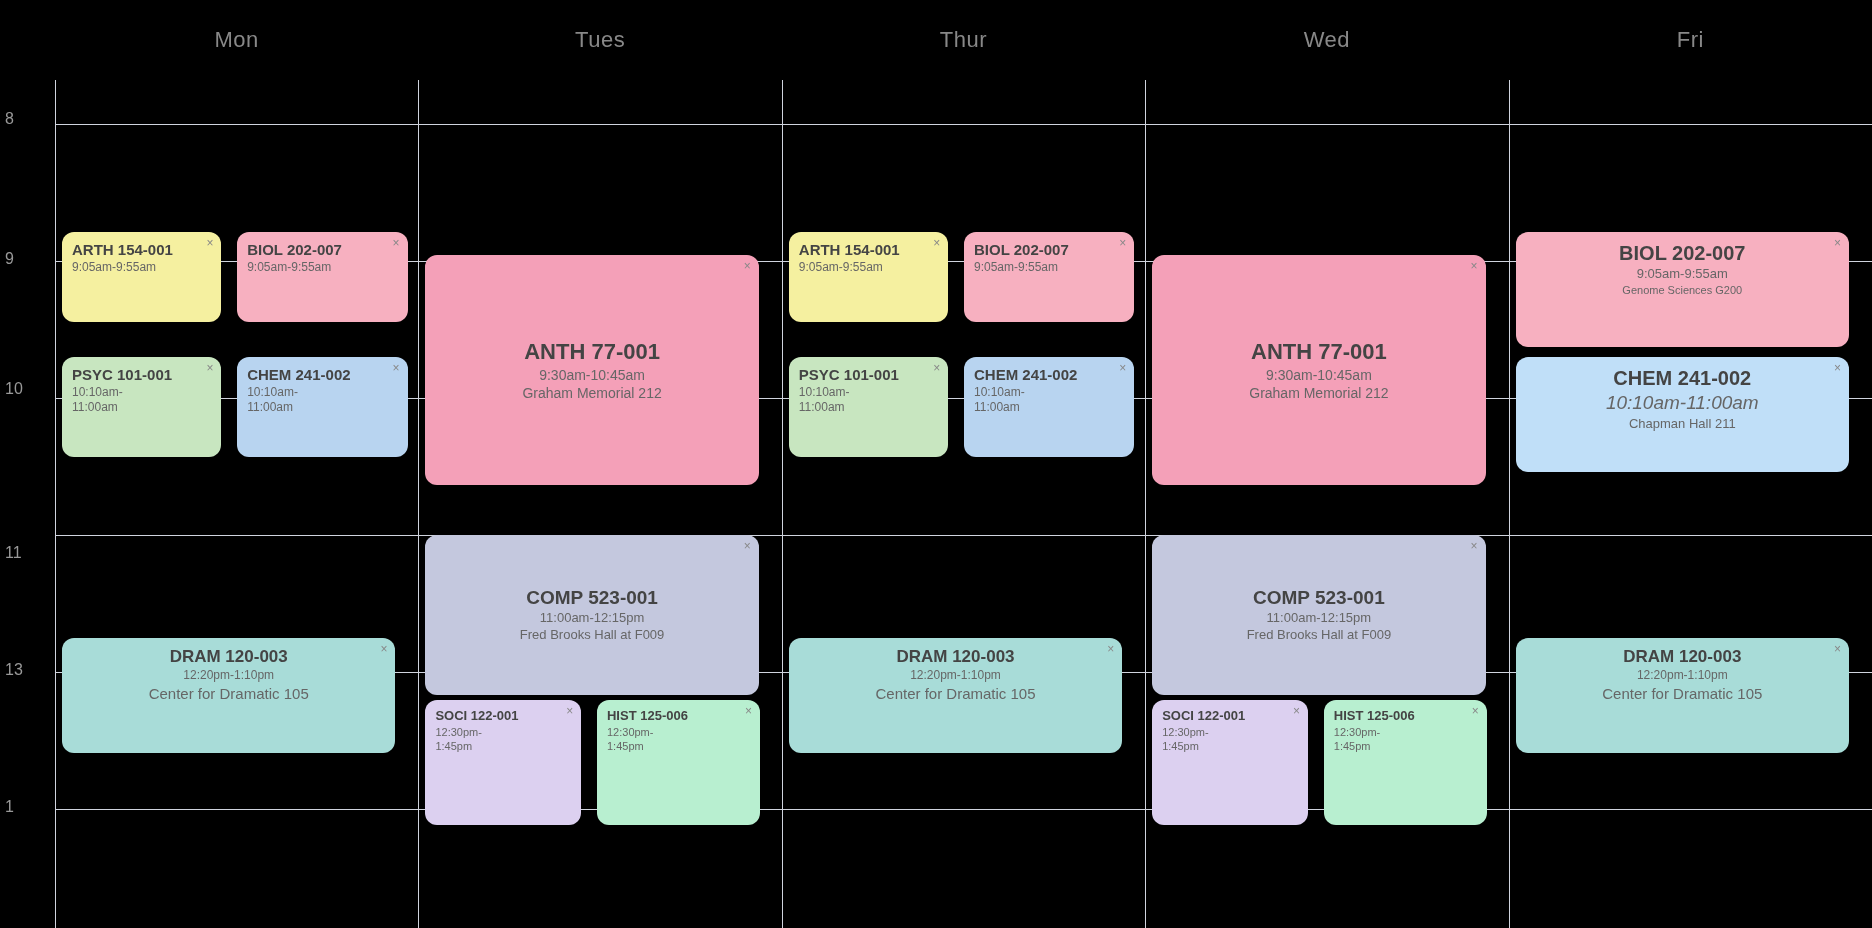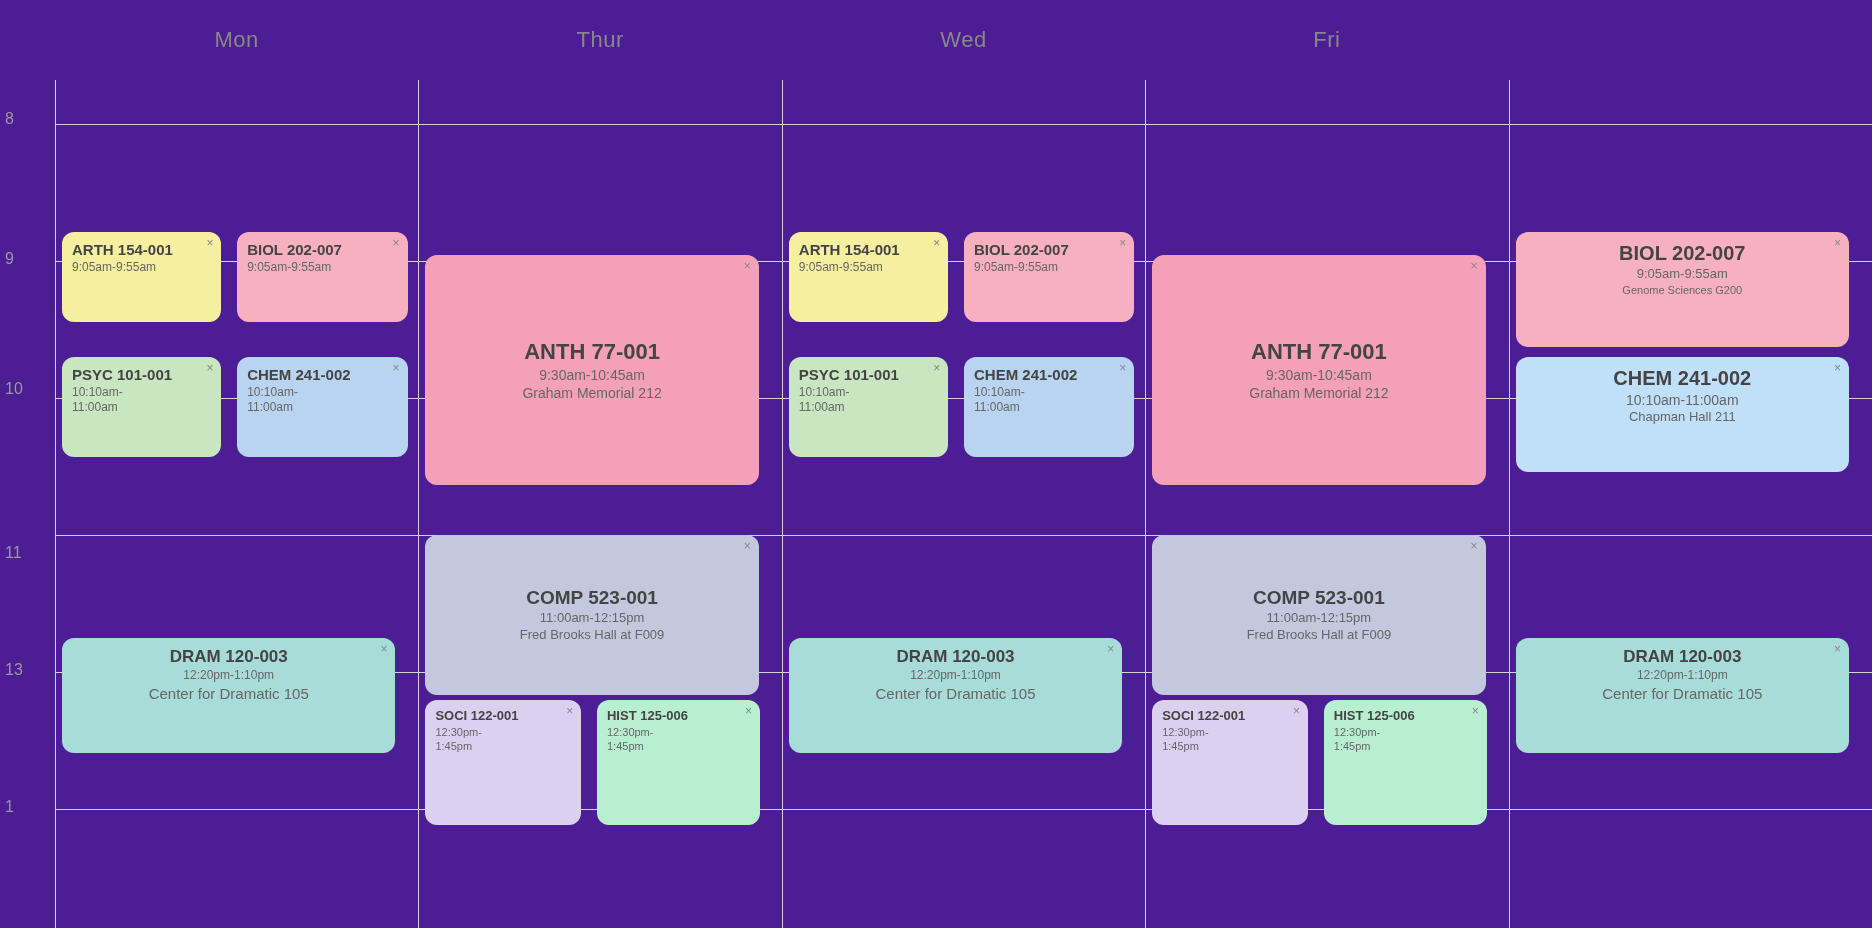--- a/index.html
+++ b/index.html
@@ -8,21 +8,21 @@
       font-family: 'Segoe UI', Arial, sans-serif;
       width: 1872px;
       min-height: 928px;
       overflow: hidden;
     }
 
     .calendar-container {
       display: flex;
       flex-direction: column;
       height: 928px;
-      background: #4c1d95;
+      background: #000000;
     }
 
     .header-row {
       display: grid;
       grid-template-columns: 55px 1fr 1fr 1fr 1fr 1fr;
       padding: 0;
       height: 80px;
       align-items: center;
     }
 
@@ -106,20 +106,21 @@
     }
   </style>
 </head>
 <body>
 
 <div class="calendar-container">
 
   <div class="header-row">
     <div></div>
     <div class="header-day">Mon</div>
+    <div class="header-day">Tues</div>
     <div class="header-day">Thur</div>
     <div class="header-day">Wed</div>
     <div class="header-day">Fri</div>
   </div>
 
   <div class="calendar-body">
 
     <div class="time-labels">
       <span class="time-label" style="top: 30px;">8</span>
       <span class="time-label" style="top: 170px;">9</span>
@@ -291,21 +292,21 @@
       <div class="event-card" style="background:#f7b0c0;top:152px;left:6px;width:92%;height:115px;text-align:center;">
         <span class="close-btn">×</span>
         <span class="event-title" style="font-size:20px;">BIOL 202-007</span>
         <span class="event-time" style="font-size:13px;">9:05am-9:55am</span>
         <span class="event-location" style="font-size:11px;">Genome Sciences G200</span>
       </div>
 
       <div class="event-card" style="background:#c0dff8;top:277px;left:6px;width:92%;height:115px;text-align:center;">
         <span class="close-btn">×</span>
         <span class="event-title" style="font-size:20px;">CHEM 241-002</span>
-        <span class="event-time" style="font-size:14px;">10:10am-11:00am</span>
+        <span class="event-time" style="font-size:19px;font-style:italic;">10:10am-11:00am</span>
         <span class="event-location" style="font-size:13px;">Chapman Hall 211</span>
       </div>
 
       <div class="event-card" style="background:#a8dcd8;top:558px;left:6px;width:92%;height:115px;text-align:center;">
         <span class="close-btn">×</span>
         <span class="event-title" style="font-size:17px;">DRAM 120-003</span>
         <span class="event-time">12:20pm-1:10pm</span>
         <span class="event-location">Center for Dramatic 105</span>
       </div>
     </div>

